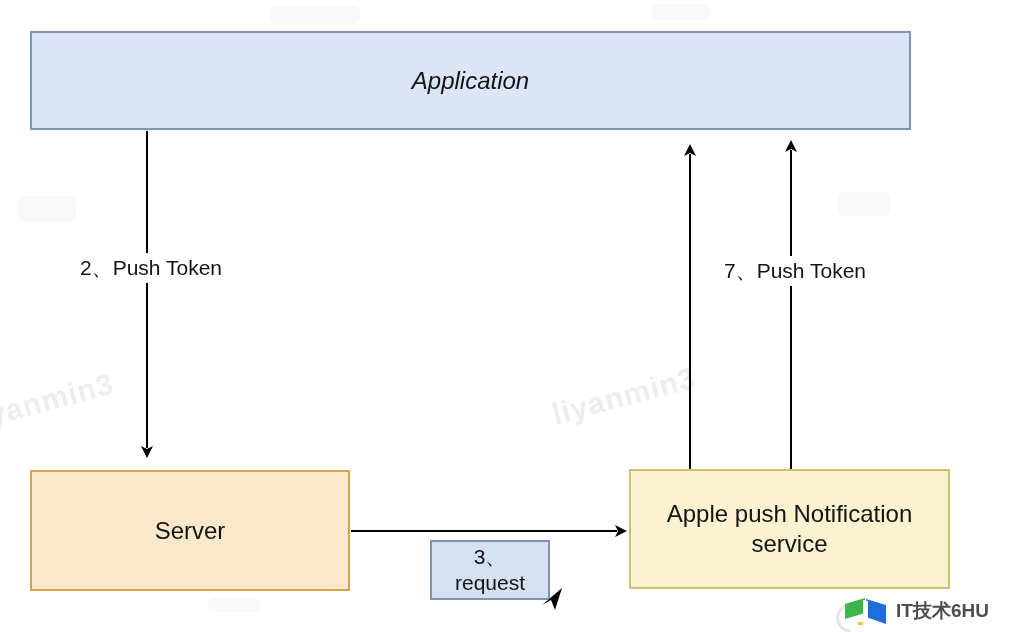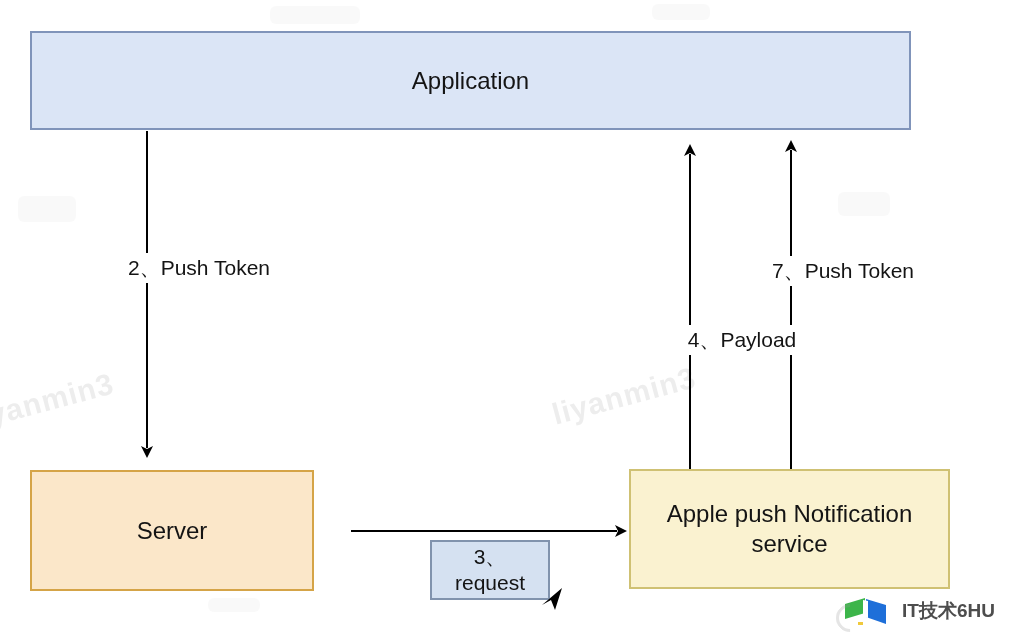--- a/index.html
+++ b/index.html
@@ -24,23 +24,24 @@
     text-align: center;
     color: #141414;
     font-size: 24px;
     line-height: 30px;
     z-index: 2;
   }
   #node-application {
     left: 30px; top: 31px; width: 881px; height: 99px;
     background: #dbe5f6;
     border: 2px solid #8094ba;
+    font-style: italic;
   }
   #node-server {
-    left: 30px; top: 470px; width: 284px; height: 121px;
+    left: 30px; top: 470px; width: 320px; height: 121px;
     background: #fbe7c9;
     border: 2px solid #d5a447;
     text-align: center;
   }
   #node-apns {
     left: 629px; top: 469px; width: 321px; height: 120px;
     background: #faf2d0;
     border: 2px solid #cfc173;
   }
   #node-apns .wrap-label { width: 260px; }
@@ -60,21 +61,20 @@
   }
   .edge-label {
     position: absolute;
     transform: translate(-50%, -50%);
     background: #ffffff;
     color: #141414;
     font-size: 21px;
     white-space: nowrap;
     padding: 1px 5px;
     z-index: 4;
-    margin-left: 48px;
   }
   #label-edge-app-to-server   { left: 151px; top: 268px; }
   #label-edge-server-to-apns  { left: 470px; top: 510px; }
   #label-edge-apns-payload    { left: 694px; top: 340px; }
   #label-edge-apns-push-token { left: 795px; top: 271px; }
   .watermark {
     position: absolute;
     transform: translate(-50%, -50%) rotate(-15deg);
     font-size: 30px;
     font-weight: 600;
@@ -95,21 +95,21 @@
   #cursor-icon {
     position: absolute;
     left: 541px; top: 586px;
     z-index: 6;
   }
   #brand {
     position: absolute;
     left: 842px; top: 596px;
     display: flex;
     align-items: center;
-    gap: 14px;
+    gap: 8px;
     z-index: 5;
   }
   #brand-arc {
     position: absolute;
     left: -6px; top: 8px;
     width: 22px; height: 22px;
     border: 3px solid rgba(150,150,150,0.25);
     border-radius: 50%;
     border-right-color: transparent;
     border-top-color: transparent;
@@ -159,21 +159,20 @@
         <path d="M0,2 L12,8 L0,14 L3,8 Z" fill="#000"></path>
       </marker>
     </defs>
     <line x1="147" y1="131" x2="147" y2="448" stroke="#000" stroke-width="2" marker-end="url(#arrow-down)"></line>
     <line x1="690" y1="469" x2="690" y2="154" stroke="#000" stroke-width="2" marker-end="url(#arrow-down)"></line>
     <line x1="791" y1="469" x2="791" y2="150" stroke="#000" stroke-width="2" marker-end="url(#arrow-down)"></line>
     <line x1="351" y1="531" x2="617" y2="531" stroke="#000" stroke-width="2" marker-end="url(#arrow-down)"></line>
   </svg>
 
   <div class="edge-label" id="label-edge-app-to-server">2、Push Token</div>
-  <div class="edge-label" id="label-edge-apns-payload">4、Payload</div>
   <div class="edge-label" id="label-edge-apns-push-token">7、Push Token</div>
 
   <svg id="cursor-icon" width="24" height="28" viewBox="0 0 24 28">
     <polygon points="1,19 21,2 14,24 10,14" fill="#000"></polygon>
   </svg>
 
   <div id="brand">
     <div id="brand-arc"></div>
     <svg width="46" height="30" viewBox="0 0 46 30">
       <polygon points="3,8 23,2 23,17 3,23" fill="#3cb54a"></polygon>

